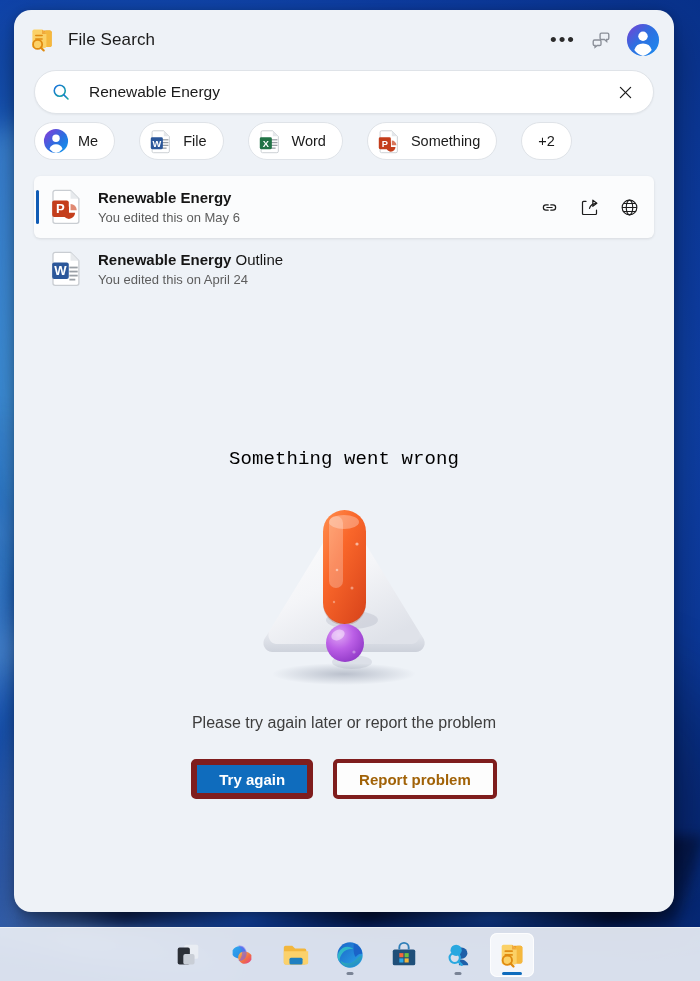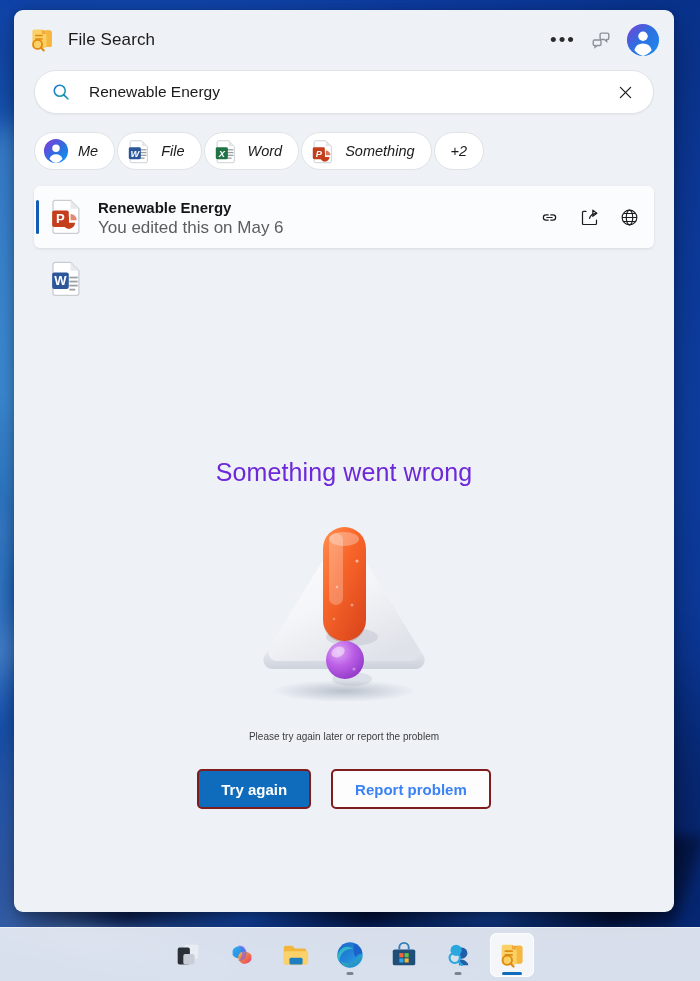--- a/index.html
+++ b/index.html
@@ -71,21 +71,21 @@
     filter: blur(6px);
     transform: skewX(-18deg);
   }
 
   
   .window {
     position: absolute;
     left: 14px; top: 10px;
     width: 660px; height: 902px;
     background: #eef2f7;
-    border-radius: 9px;
+    border-radius: 17px;
     box-shadow: 0 18px 45px rgba(0,0,0,.40), 0 2px 8px rgba(0,0,0,.25);
     overflow: hidden;
     display: flex; flex-direction: column;
   }
 
   
   .titlebar {
     height: 60px;
     display: flex; align-items: center;
     padding: 0 14px 0 14px;
@@ -124,24 +124,23 @@
     margin-left: 18px;
   }
   .clear-btn {
     width: 28px; height: 28px; flex: 0 0 auto;
     display: flex; align-items: center; justify-content: center;
     cursor: pointer; border-radius: 4px; color: #202020;
   }
 
   
   .chips {
-    display: flex; align-items: center; gap: 2px;
-    padding: 18px 20px 0 20px;
+    display: flex; align-items: center; gap: 24px;
+    padding: 8px 20px 0 20px;
     flex: 0 0 auto;
-    font-style: italic;
   }
   .chip {
     height: 38px;
     display: flex; align-items: center; gap: 9px;
     padding: 0 16px 0 8px;
     background: #fff;
     border: 1px solid #dfe3e8;
     border-radius: 19px;
     font-size: 14.5px; color: #1b1b1b;
     cursor: pointer;
@@ -164,51 +163,52 @@
   .result .accent {
     position: absolute; left: 2px; top: 14px;
     width: 3px; height: 34px; border-radius: 2px;
     background: #0f5bb5;
   }
   .file-ico { width: 34px; height: 38px; flex: 0 0 auto; margin-right: 14px; }
   .res-text { flex: 1 1 auto; min-width: 0; }
   .res-title { font-size: 15px; color: #161616; line-height: 20px; }
   .res-title b { font-weight: bold; }
   .res-title span.light { font-weight: normal; }
-  .res-sub { font-size: 17px; color: #5d5d5d; line-height: 18px; margin-top: 1px; }
+  .res-sub { font-size: 13px; color: #5d5d5d; line-height: 18px; margin-top: 1px; }
   .res-actions { display: flex; align-items: center; gap: 18px; flex: 0 0 auto; }
   .act {
     width: 22px; height: 22px; cursor: pointer; color: #1d1d1d;
     display: flex; align-items: center; justify-content: center;
   }
 
   
   .errorpane {
     flex: 1 1 auto;
     display: flex; flex-direction: column;
     align-items: center;
     padding-top: 148px;
   }
   .err-title {
-    font-size: 25px; color: #6d28d9; font-weight: normal;
+    font-size: 19px; color: #000000; font-weight: normal;
     letter-spacing: .1px;
+    font-family: Liberation Mono, monospace;
   }
   .err-art { width: 200px; height: 200px; margin-top: 22px; }
-  .err-sub { font-size: 10px; color: #3d3d3d; margin-top: 22px; }
+  .err-sub { font-size: 16px; color: #3d3d3d; margin-top: 22px; }
   .err-buttons { display: flex; gap: 20px; margin-top: 27px; }
   .btn {
     height: 40px; padding: 0 22px;
     border-radius: 5px;
     font-family: "Liberation Sans", sans-serif;
     font-size: 15px; font-weight: bold;
     cursor: pointer;
     display: flex; align-items: center; justify-content: center;
   }
-  .btn-primary { background: #0f6cbd; color: #fff; border: 2px solid #7f1d1d; }
-  .btn-secondary { background: #fdfdfd; color: #3b82f6; border: 2px solid #7f1d1d; }
+  .btn-primary { background: #0f6cbd; color: #fff; border: 6px solid #7f1d1d; }
+  .btn-secondary { background: #fdfdfd; color: #a16207; border: 4px solid #7f1d1d; }
 
   
   .taskbar {
     position: absolute; left: 0; right: 0; bottom: 0;
     height: 54px;
     background: rgba(232,237,244,.93);
     border-top: 1px solid rgba(255,255,255,.45);
     display: flex; align-items: center; justify-content: center;
     gap: 10px;
   }
@@ -411,20 +411,26 @@
       <svg class="file-ico" viewBox="0 0 28 32">
         <path d="M4 2h13l7 7v19a1.8 1.8 0 0 1-1.8 1.8H4A1.8 1.8 0 0 1 2.2 28V3.8A1.8 1.8 0 0 1 4 2z" fill="#fff" stroke="#c9cdd2" stroke-width="1.1"></path>
         <path d="M17 2l7 7h-7z" fill="#e7eaed"></path>
         <rect x="16" y="14" width="7" height="1.5" fill="#9aa0a6"></rect>
         <rect x="16" y="17.4" width="7" height="1.5" fill="#9aa0a6"></rect>
         <rect x="16" y="20.8" width="7" height="1.5" fill="#9aa0a6"></rect>
         <rect x="16" y="24.2" width="5" height="1.5" fill="#9aa0a6"></rect>
         <rect x="1.5" y="10.5" width="14" height="14" rx="1.7" fill="#2b579a"></rect>
         <text x="8.5" y="21.3" font-family="Liberation Sans, sans-serif" font-size="11" font-weight="bold" fill="#fff" text-anchor="middle">W</text>
       </svg>
+      <div class="res-text">
+        <div class="res-title">
+          <b>Renewable Energy</b><span class="light"> Outline</span>
+        </div>
+        <div class="res-sub">You edited this on April 24</div>
+      </div>
     </div>
   </div>
 
   <div class="errorpane">
     <div class="err-title">Something went wrong</div>
 
     <svg class="err-art" viewBox="0 0 200 200">
       <defs>
         <linearGradient id="triG" x1="0" y1="0" x2="0.6" y2="1">
           <stop offset="0%" stop-color="#ffffff"></stop>

